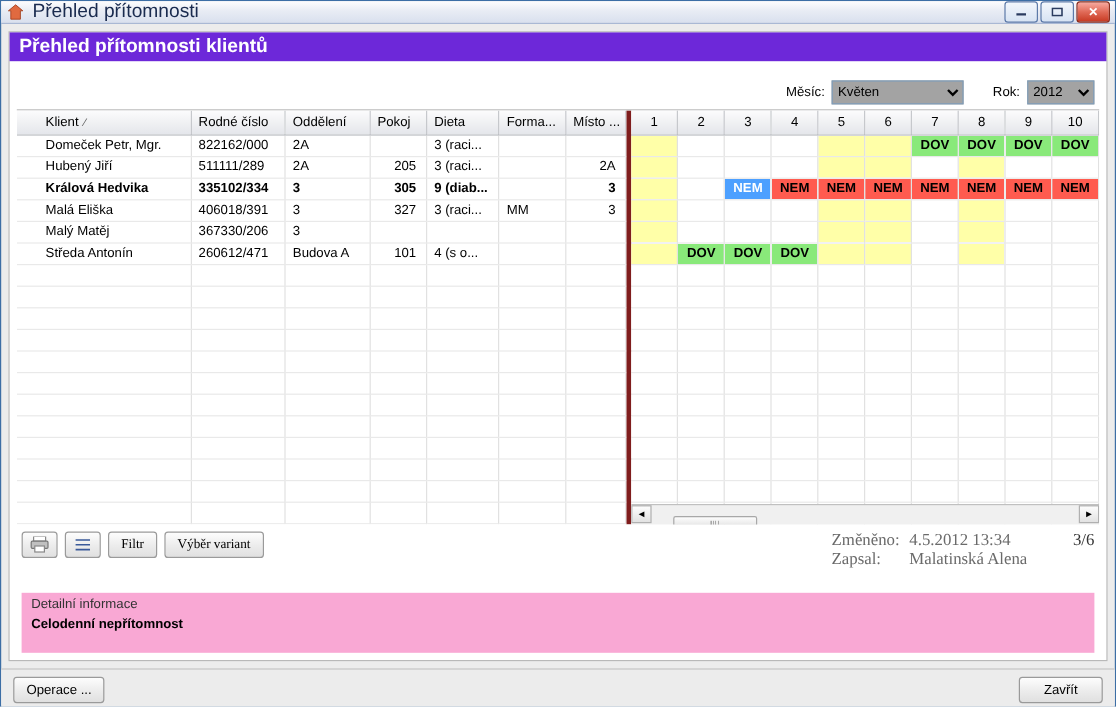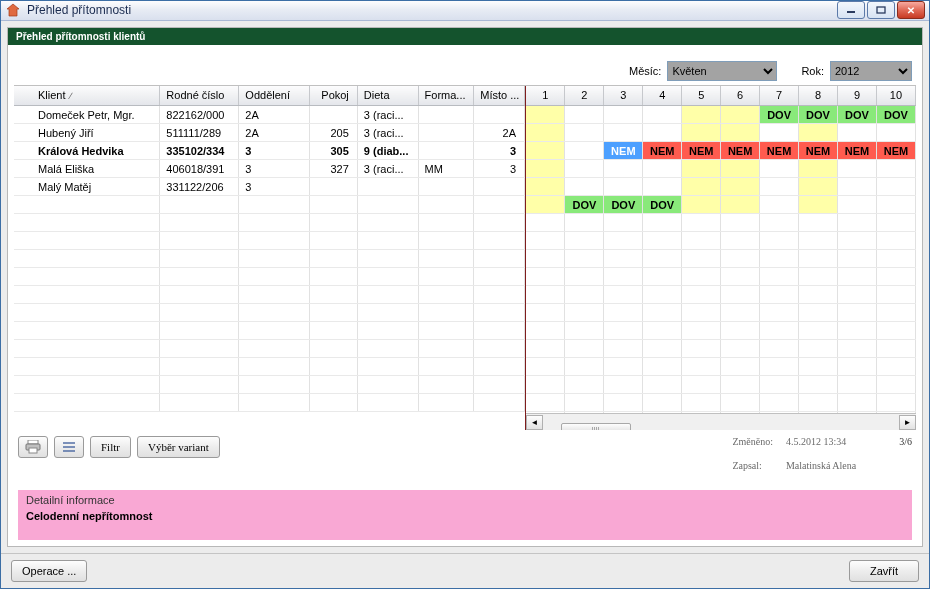--- a/index.html
+++ b/index.html
@@ -24,44 +24,44 @@
     background: linear-gradient(#fdfdfe, #e8ecf4 45%, #d9e0ee);
     border-bottom: 1px solid #a9b8d4;
     display: flex;
     align-items: center;
     padding: 0 4px;
   }
   .titlebar .icon {
     width: 16px; height: 16px; margin-right: 6px;
     display: inline-flex; align-items: center; justify-content: center;
   }
-  .titlebar .title { color: #1a2b4f; font-size: 12px; }
+  .titlebar .title { color: #1a2b4f; font-size: 16px; }
   .winbtns { margin-left: auto; display: flex; gap: 2px; }
   .winbtn {
     width: 28px; height: 18px;
     border: 1px solid #5c7aa9;
     border-radius: 3px;
     background: linear-gradient(#f3f7fc,#d7e3f3);
     display:flex; align-items:center; justify-content:center;
     font-size:10px; color:#2a3b5f;
   }
   .winbtn.close { background: linear-gradient(#f7aaa0,#e06a57,#c73a23); border-color:#8a2c1c; color:#fff; font-weight:bold; }
   .content {
     flex: 1;
     margin: 6px;
     background: #fff;
     border: 1px solid #b8b8b8;
     display: flex;
     flex-direction: column;
   }
   .panel-header {
-    background: #14532d;
+    background: #6d28d9;
     color: #fff;
     font-weight: bold;
-    font-size: 10px;
+    font-size: 16px;
     padding: 3px 8px;
   }
   .filters {
     display: flex;
     justify-content: flex-end;
     align-items: center;
     gap: 6px;
     padding: 6px 10px 4px 10px;
     margin-top: 10px;
   }
@@ -95,29 +95,29 @@
     background: #fff;
   }
   th {
     background: linear-gradient(#fcfcfd, #f0f1f3, #e4e6eb);
     border-right: 1px solid #c6c8cc;
     border-bottom: 1px solid #b8bbc0;
     font-weight: normal;
     color: #000;
     height: 20px;
   }
-  .left-grid { flex: 0 0 512px; border-right: 1px solid #7f1d1d; overflow: hidden;}
+  .left-grid { flex: 0 0 512px; border-right: 4px solid #7f1d1d; overflow: hidden;}
   .right-grid { flex: 1; overflow: hidden; position:relative;}
   .left-grid table { width: 100%; }
   .right-grid table { width: 100%; }
   .right-grid th, .right-grid td { text-align: center; padding: 2px 0;}
   .col-klient { width: 144px; padding-left: 24px;}
   .col-rc { width: 78px; }
   .col-odd { width: 70px; }
-  .col-pokoj { width: 47px; text-align:right; padding-right:8px;}
+  .col-pokoj { width: 47px; text-align:left; padding-right:8px;}
   .col-dieta { width: 60px; }
   .col-forma { width: 55px; }
   .col-misto { width: 50px; text-align: center; }
   td.col-pokoj, td.col-misto { text-align:right; padding-right:8px;}
   .day-col { width: 36px; }
   .bold-row td { font-weight: bold; }
   .cell-blank { background:#fff; }
   .cell-ylw { background:#ffffa8; }
   .cell-grn { background:#89e97a; font-weight:bold;}
   .cell-red { background:#ff5b4f; font-weight:bold;}
@@ -148,22 +148,21 @@
     border-radius: 3px;
     background: linear-gradient(#fdfdfd,#ededed,#e0e0e0);
     display:inline-flex; align-items:center; justify-content:center;
     font: inherit;
     cursor: default;
   }
   .btn.icon-only { padding: 0; width: 30px; }
   .meta {
     margin-left:auto; text-align:left; color:#6a6a6a;
     display:grid; grid-template-columns: auto auto; column-gap:8px; row-gap:0;
-    font-size:10px;
-    gap:13px;
+    font-size:14px;
   }
   .meta .count { grid-column: 3; padding-left: 30px; color:#333;}
   .detail-box {
     margin: 17px 10px 6px 10px;
     padding: 4px 8px 18px 8px;
     background:#f9a8d4;
   }
   .detail-box .lbl { color:#333; }
   .detail-box .val { font-weight:bold; margin-top:4px;}
   .footer {
@@ -204,21 +203,21 @@
   <div class="content">
     <div class="panel-header">Přehled přítomnosti klientů</div>
 
     <div class="filters">
       <label>Měsíc:</label>
       <select style="width:110px">
         <option>Květen</option>
       </select>
       <span style="width:12px"></span>
       <label>Rok:</label>
-      <select style="width:82px">
+      <select style="width:56px">
         <option>2012</option>
       </select>
     </div>
 
     <div class="grid-wrap">
       <div class="left-grid">
         <table>
           <thead>
             <tr>
               <th class="col-klient"><span>Klient</span><span class="sort-ind"> ∕</span></th>
@@ -262,24 +261,33 @@
                 <td class="col-klient">Malá Eliška</td>
                 <td class="col-rc">406018/391</td>
                 <td class="col-odd">3</td>
                 <td class="col-pokoj">327</td>
                 <td class="col-dieta">3 (raci...</td>
                 <td class="col-forma">MM</td>
                 <td class="col-misto">3</td>
               </tr>
               <tr>
                 <td class="col-klient">Malý Matěj</td>
-                <td class="col-rc">331122/206</td>
+                <td class="col-rc">367330/206</td>
                 <td class="col-odd">3</td>
                 <td class="col-pokoj"></td>
                 <td class="col-dieta"></td>
+                <td class="col-forma"></td>
+                <td class="col-misto"></td>
+              </tr>
+              <tr>
+                <td class="col-klient">Středa Antonín</td>
+                <td class="col-rc">260612/471</td>
+                <td class="col-odd">Budova A</td>
+                <td class="col-pokoj">101</td>
+                <td class="col-dieta">4 (s o...</td>
                 <td class="col-forma"></td>
                 <td class="col-misto"></td>
               </tr>
               <tr>
                 <td class="col-klient"></td>
                 <td class="col-rc"></td>
                 <td class="col-odd"></td>
                 <td class="col-pokoj"></td>
                 <td class="col-dieta"></td>
                 <td class="col-forma"></td>

